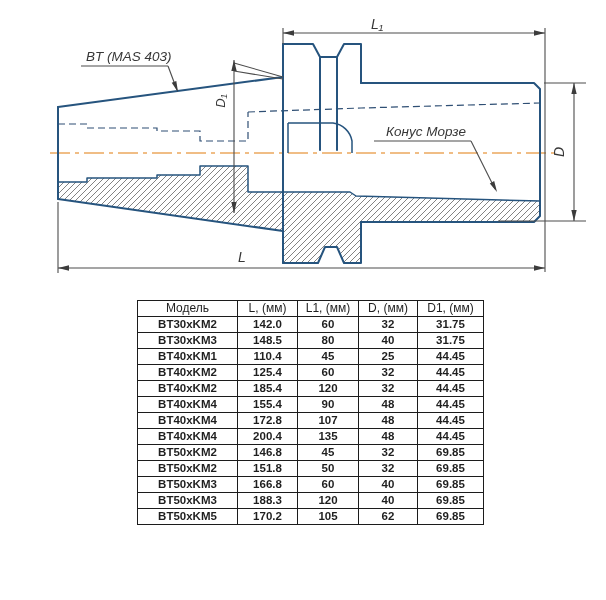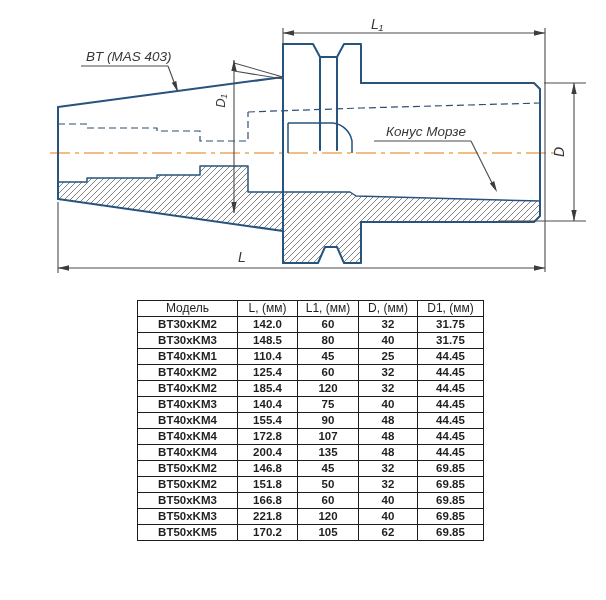--- a/index.html
+++ b/index.html
@@ -160,27 +160,20 @@
           <td>44.45</td>
         </tr>
         <tr>
           <td>BT40xKM2</td>
           <td>185.4</td>
           <td>120</td>
           <td>32</td>
           <td>44.45</td>
         </tr>
         <tr>
-          <td>BT40xKM3</td>
-          <td>140.4</td>
-          <td>75</td>
-          <td>40</td>
-          <td>44.45</td>
-        </tr>
-        <tr>
           <td>BT40xKM4</td>
           <td>155.4</td>
           <td>90</td>
           <td>48</td>
           <td>44.45</td>
         </tr>
         <tr>
           <td>BT40xKM4</td>
           <td>172.8</td>
           <td>107</td>
@@ -210,21 +203,21 @@
         </tr>
         <tr>
           <td>BT50xKM3</td>
           <td>166.8</td>
           <td>60</td>
           <td>40</td>
           <td>69.85</td>
         </tr>
         <tr>
           <td>BT50xKM3</td>
-          <td>221.8</td>
+          <td>188.3</td>
           <td>120</td>
           <td>40</td>
           <td>69.85</td>
         </tr>
         <tr>
           <td>BT50xKM5</td>
           <td>170.2</td>
           <td>105</td>
           <td>62</td>
           <td>69.85</td>

